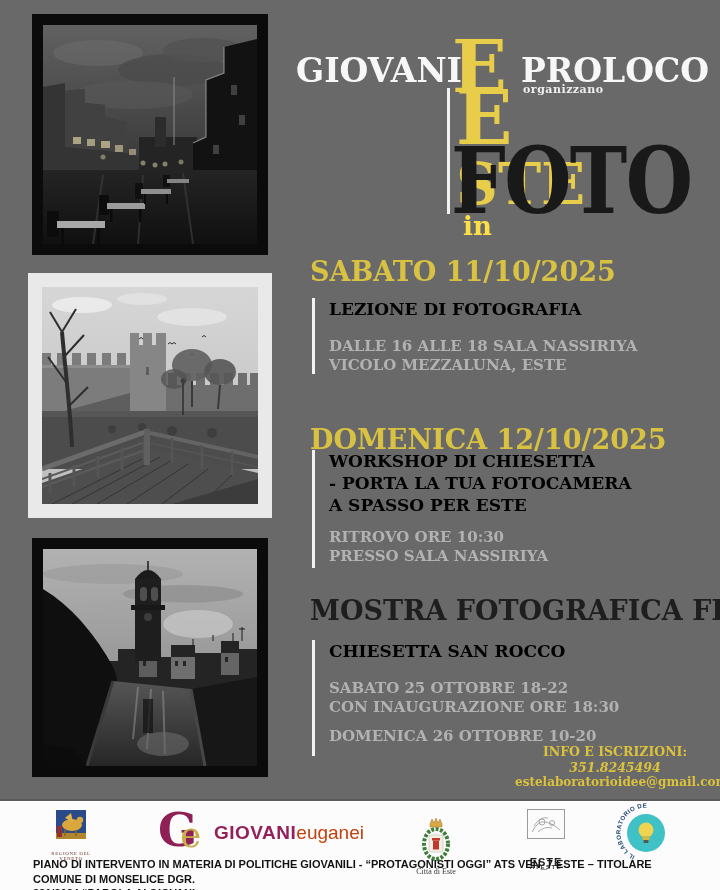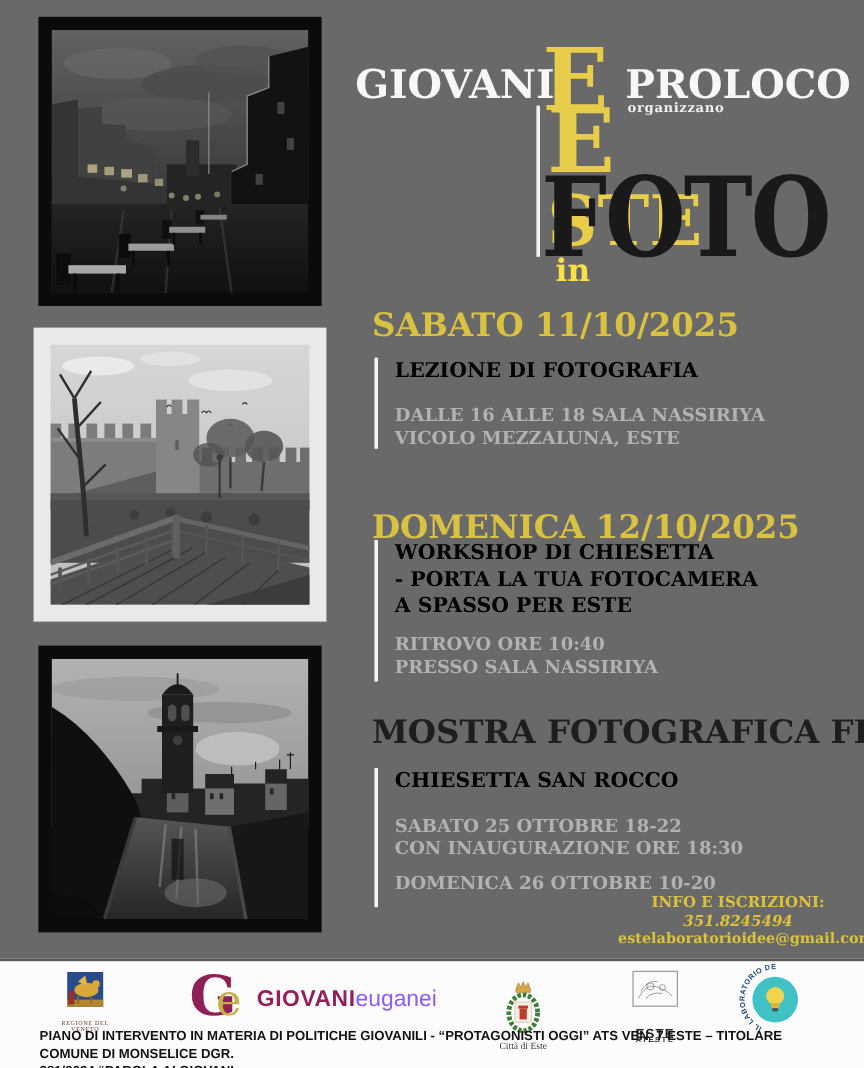--- a/index.html
+++ b/index.html
@@ -50,21 +50,21 @@
   .footer { position:absolute; left:0; top:799px; width:720px; height:91px; background:#fcfcfc; border-top:2px solid #5a5a5a; }
   .logo { position:absolute; }
   .logo-caption { text-align:center; color:#6b3a2c; font-size:5px; letter-spacing:0.6px; font-family:"Liberation Serif", serif; }
   #logo-veneto { left:40px; top:8px; width:62px; }
   #logo-ge { left:158px; top:10px; display:flex; align-items:center; }
   #ge-mono { position:relative; width:52px; height:44px; }
   #ge-g { position:absolute; left:0; top:-4px; font-size:46px; color:#8f2056; font-weight:bold; font-family:"DejaVu Serif", serif; line-height:1;}
   #ge-e { position:absolute; left:22px; top:6px; font-size:36px; color:#c7ae4b; font-family:"DejaVu Serif", serif; line-height:1;}
   #ge-word { margin-left:4px; font-family:"Liberation Sans", sans-serif; white-space:nowrap; }
   #ge-word .w1 { font-size:19px; font-weight:bold; color:#951f59; letter-spacing:0.5px; }
-  #ge-word .w2 { font-size:19px; color:#8b5cf6; }
+  #ge-word .w2 { font-size:19px; color:#c2410c; }
   #logo-citta { left:406px; top:16px; width:60px; }
   #logo-citta .logo-caption { color:#3a3a3a; font-size:8px; letter-spacing:0; }
   #logo-este { left:524px; top:8px; width:44px; text-align:center; }
   #este-art { width:38px; height:30px; margin:0 auto; background:#fbfbfb; border:1px solid #9a9a9a; }
   #este-word { font-family:"Liberation Sans", sans-serif; font-size:11px; font-weight:bold; color:#222; letter-spacing:1px; line-height:10px; margin-top:18px;}
   #este-sub  { font-family:"Liberation Sans", sans-serif; font-size:6px; font-weight:bold; color:#333; letter-spacing:1.5px; line-height:6px; margin-top:-3px;}
   #logo-lab { left:616px; top:2px; width:60px; height:60px; }
   #disclaimer { position:absolute; left:33px; top:56px; width:670px; font-family:"Liberation Sans", sans-serif;
                 font-size:11px; font-weight:bold; color:#121212; line-height:14.5px; }
 </style>
@@ -308,21 +308,21 @@
     <div class="evt-detail">DALLE 16 ALLE 18 SALA NASSIRIYA</div>
     <div class="evt-detail">VICOLO MEZZALUNA, ESTE</div>
   </div>
 
   <div class="date-h" id="date-2">DOMENICA 12/10/2025</div>
   <div class="evt-block" id="blk-2">
     <div class="evt-title">WORKSHOP DI CHIESETTA</div>
     <div class="evt-title">- PORTA LA TUA FOTOCAMERA</div>
     <div class="evt-title">A SPASSO PER ESTE</div>
     <div class="gap-md"></div>
-    <div class="evt-detail">RITROVO ORE 10:40</div>
+    <div class="evt-detail">RITROVO ORE 10:30</div>
     <div class="evt-detail">PRESSO SALA NASSIRIYA</div>
   </div>
 
   <div id="finale-h">MOSTRA FOTOGRAFICA FINALE</div>
   <div class="evt-block" id="blk-3">
     <div class="evt-title">CHIESETTA SAN ROCCO</div>
     <div class="gap-lg"></div>
     <div class="evt-detail">SABATO 25 OTTOBRE 18-22</div>
     <div class="evt-detail">CON INAUGURAZIONE ORE 18:30</div>
     <div class="gap-sm"></div>

